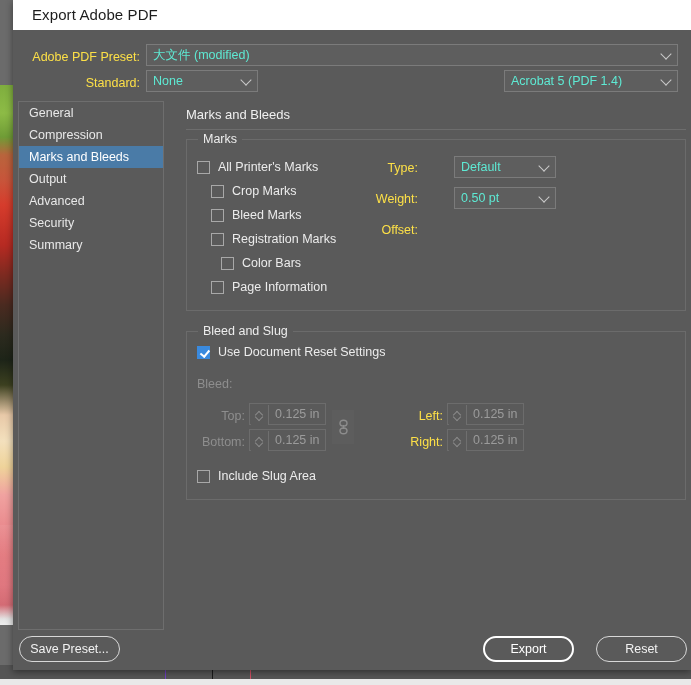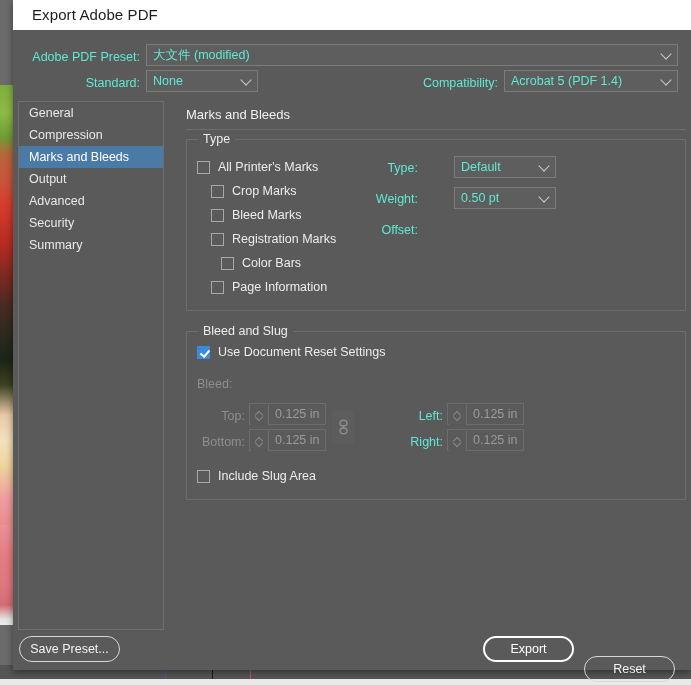--- a/index.html
+++ b/index.html
@@ -61,21 +61,21 @@
   #titlebar-text {
     position: absolute; left: 19px; top: 6px;
     font-size: 15px; color: #1d1d1d;
     letter-spacing: 0.1px;
   }
 
   
   .lbl {
     position: absolute;
     font-size: 12.5px;
-    color: #5eead4;
+    color: #fde047;
     white-space: nowrap;
   }
   .lbl.dim { color: #8e8e8e; }
   .lbl.right { text-align: right; }
 
   .field {
     position: absolute;
     background: #5e5e5e;
     border: 1px solid #7b7b7b;
     box-sizing: border-box;
@@ -247,21 +247,20 @@
     <span>大文件 (modified)</span>
     <span class="caret"></span>
   </div>
 
   <div class="lbl right" style="left:0px; top:76px; width:127px;">Standard:</div>
   <div class="field" style="left:133px; top:70px; width:112px;">
     <span>None</span>
     <span class="caret"></span>
   </div>
 
-  <div class="lbl right" style="left:300px; top:76px; width:185px;">Compatibility:</div>
   <div class="field" style="left:491px; top:70px; width:174px;">
     <span>Acrobat 5 (PDF 1.4)</span>
     <span class="caret"></span>
   </div>
 
   <div id="sidebar">
     <div class="side-item">
       <span>General</span>
     </div>
     <div class="side-item">
@@ -281,21 +280,21 @@
     </div>
     <div class="side-item">
       <span>Summary</span>
     </div>
   </div>
 
   <div id="panel-title">Marks and Bleeds</div>
   <div id="panel-rule"></div>
 
   <div class="groupbox" style="left:173px; top:139px; width:500px; height:172px;">
-    <div class="group-legend">Type</div>
+    <div class="group-legend">Marks</div>
   </div>
 
   <div class="cbrow" style="left:184px; top:160px;">
     <span class="cbox"></span>
     <span class="cblabel">All Printer's Marks</span>
   </div>
 
   <div class="cbrow" style="left:198px; top:184px;">
     <span class="cbox"></span>
     <span class="cblabel">Crop Marks</span>
@@ -386,15 +385,15 @@
     <span>0.125 in</span>
   </div>
 
   <div class="cbrow" style="left:184px; top:469px;">
     <span class="cbox"></span>
     <span class="cblabel">Include Slug Area</span>
   </div>
 
   <div class="btn" style="left:6px; top:636px; width:101px;">Save Preset...</div>
   <div class="btn default" style="left:470px; top:636px; width:91px;">Export</div>
-  <div class="btn" style="left:571px; top:636px; width:91px;margin-top:20px;">Reset</div>
+  <div class="btn" style="left:583px; top:636px; width:91px;">Reset</div>
 
 </div>
 
 </body></html>

